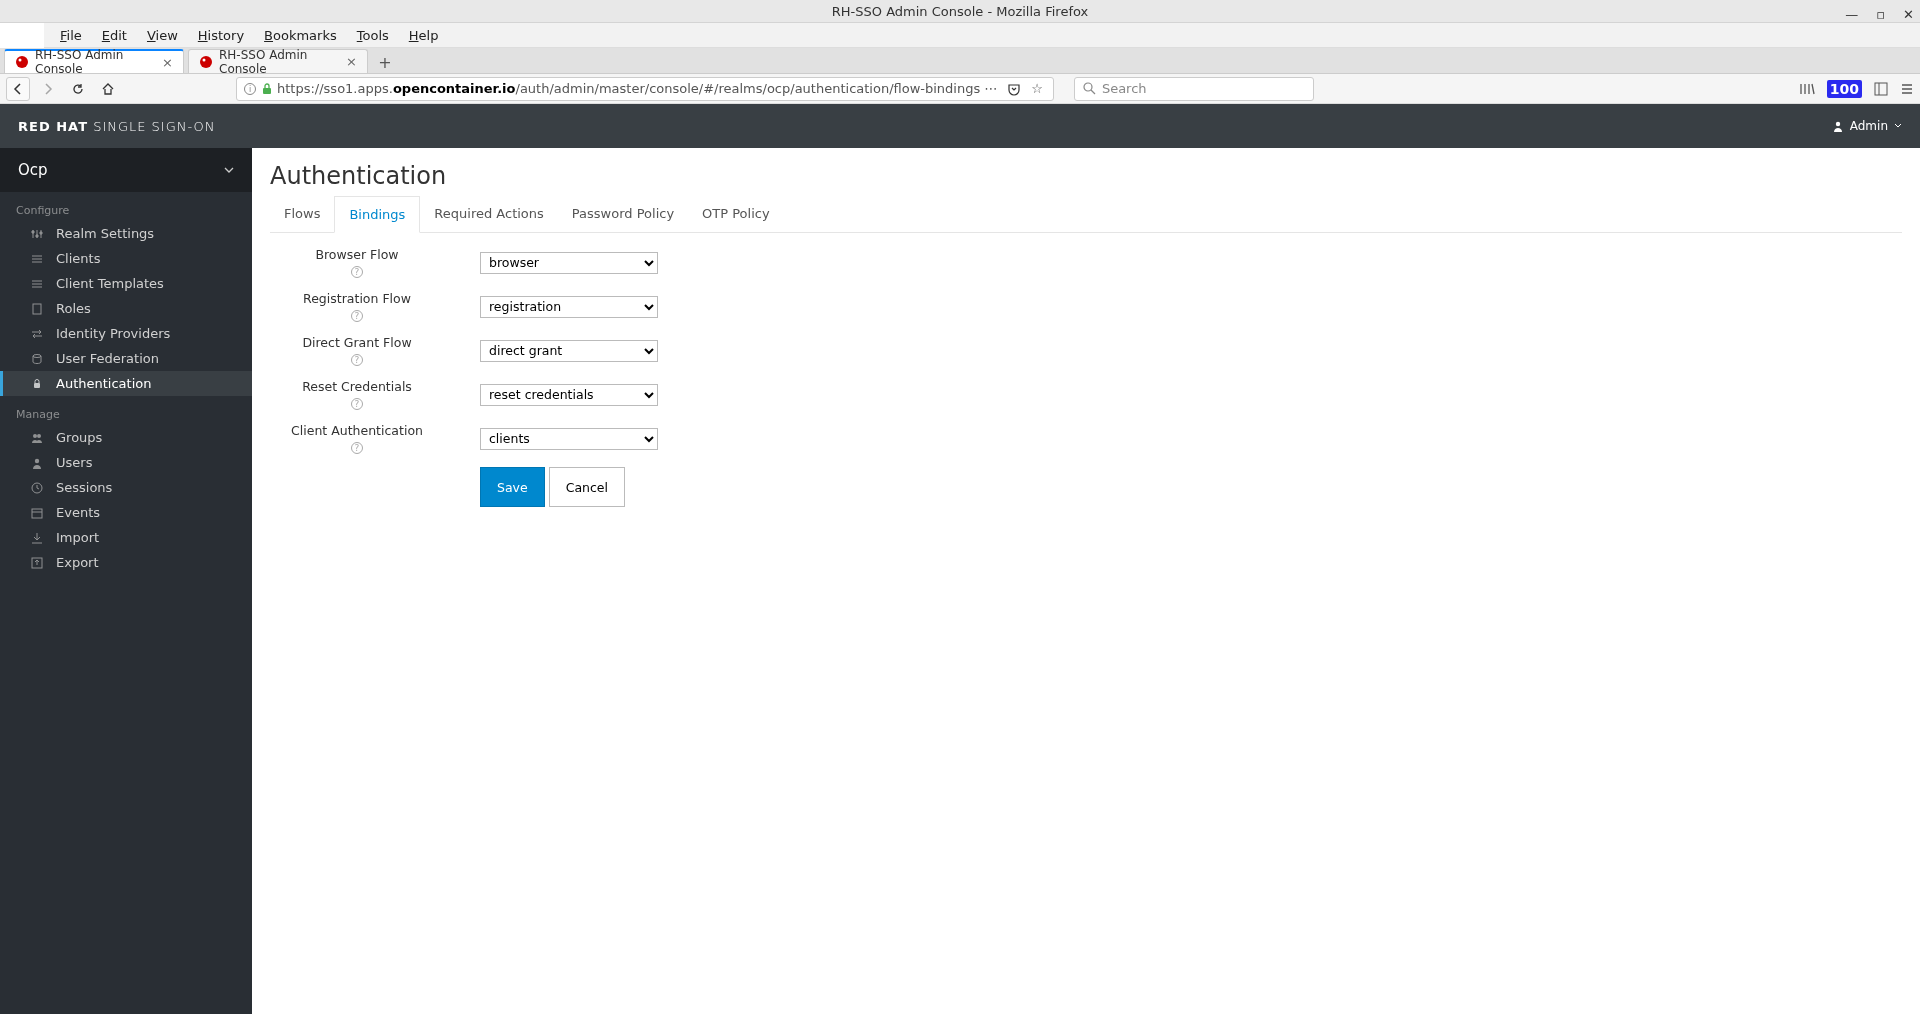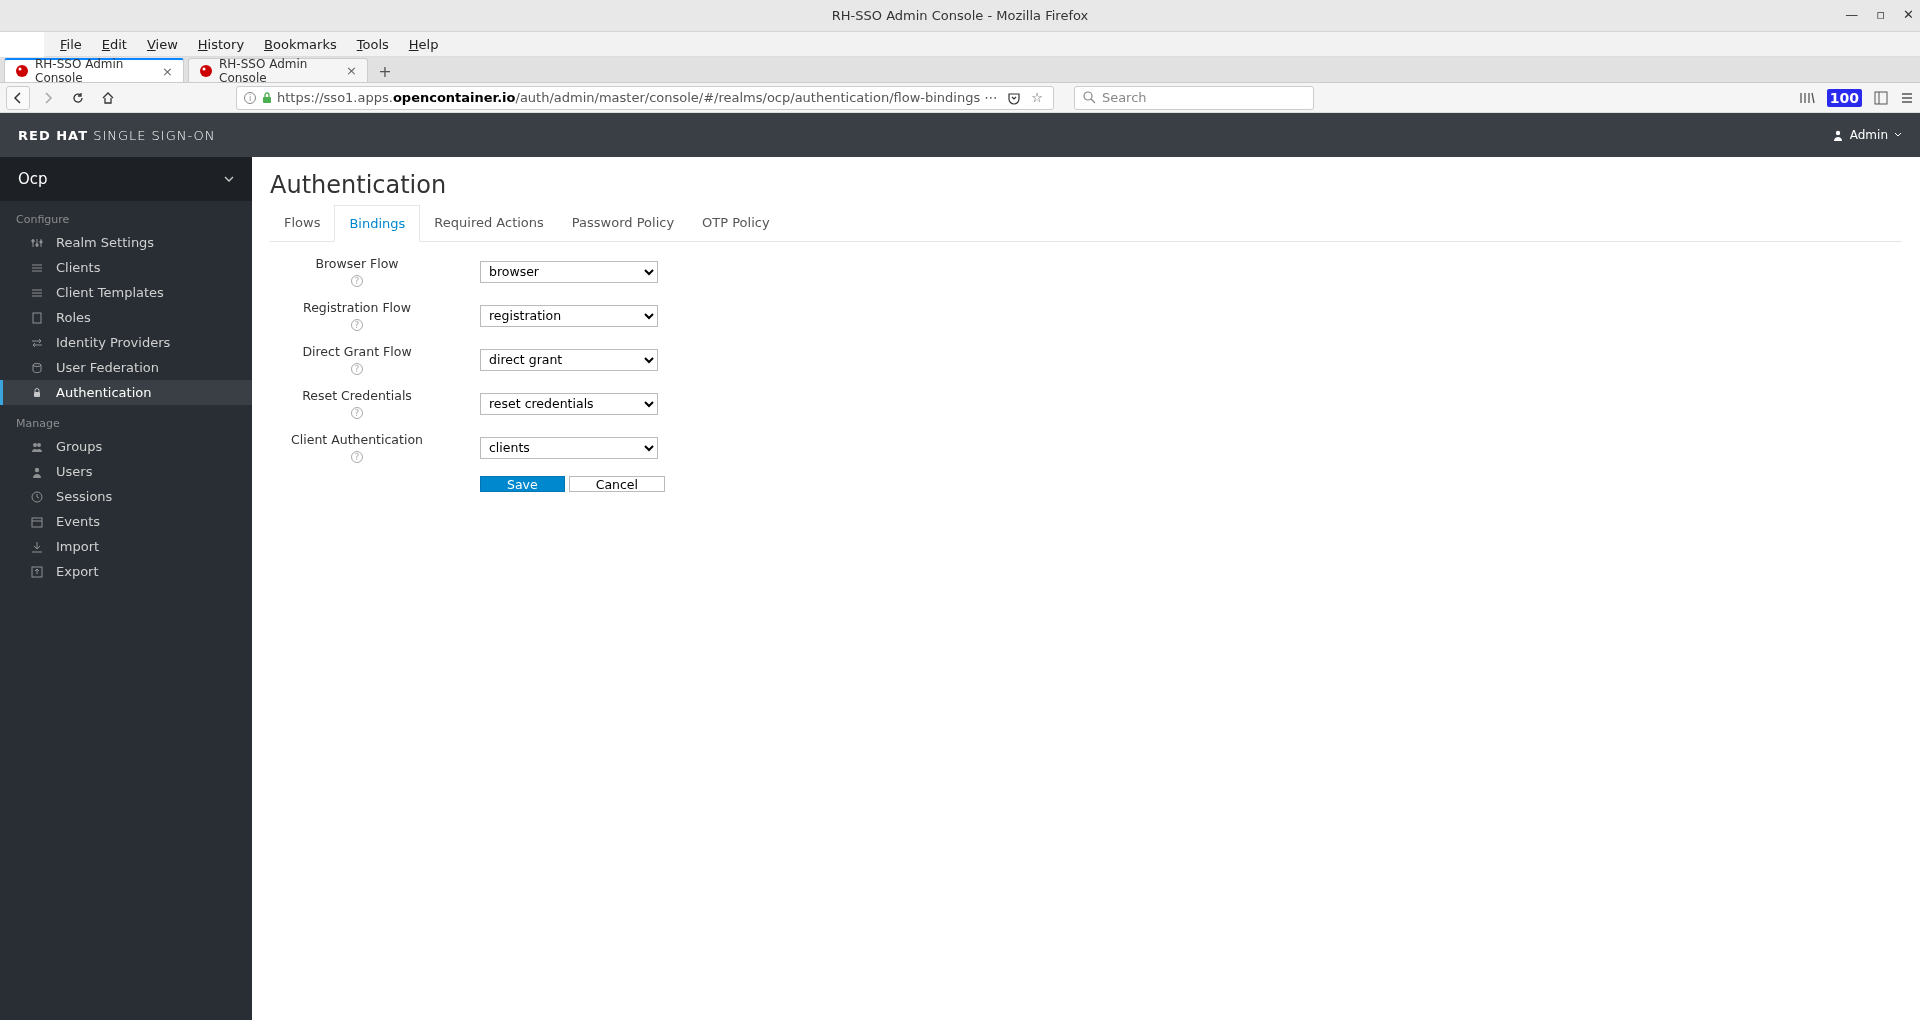--- a/index.html
+++ b/index.html
@@ -1,19 +1,19 @@
 <!DOCTYPE html>
 <html><head>
 <meta charset="utf-8">
 <style>
 * { margin:0; padding:0; box-sizing:border-box; font-family:"DejaVu Sans","Liberation Sans",Arial,sans-serif; }
 body { width:1920px; height:1020px; background:#fff; overflow:hidden; }
 
 
-.titlebar { height:32px; background:#E8E8E8; border-bottom:1px solid #d4d4d4; display:flex; align-items:center; justify-content:center; font-size:13px; color:#333; position:relative; }
+.titlebar { height:23px; background:#E8E8E8; border-bottom:1px solid #d4d4d4; display:flex; align-items:center; justify-content:center; font-size:13px; color:#333; position:relative; }
 .titlebar .win-ctrls { position:absolute; right:6px; top:0; height:29px; display:flex; align-items:center; gap:18px; font-size:13px; color:#333; }
 .titlebar .win-ctrls span { cursor:pointer; }
 
 
 .menubar { height:25px; background:#F2F2F2; border-bottom:1px solid #ddd; display:flex; align-items:center; padding:0 6px; font-size:13px; color:#222;margin-left:44px; }
 .menubar .menu-item { padding:3px 10px; cursor:pointer; }
 .menubar .menu-item u { text-decoration:underline; }
 
 
 .tabstrip { height:26px; background:#E1E1E1; display:flex; align-items:flex-end; padding:0 4px; border-bottom:1px solid #ccc; }
@@ -59,21 +59,21 @@
 .tabs .tab-item { padding:10px 14px; font-size:13px; color:#555; cursor:pointer; position:relative; }
 .tabs .tab-item.active { color:#0088ce; border:1px solid #e5e5e5; border-bottom:1px solid #fff; margin-bottom:-1px; background:#fff; }
 
 .form { }
 .form-row { display:flex; align-items:center; margin-bottom:13px; }
 .form-row .label { width:180px; text-align:right; font-size:12.5px; color:#333; padding-right:6px; display:flex; justify-content:flex-end; align-items:center; gap:4px;flex-direction:column; }
 .form-row .help { width:12px; height:12px; border:1px solid #aaa; border-radius:50%; font-size:9px; display:flex; align-items:center; justify-content:center; color:#aaa; }
 .form-row .control { margin-left:30px; }
 .form-row select { width:178px; height:22px; font-size:12.5px; border:1px solid #bbb; background:#fff; padding:0 4px; }
 .form-actions { margin-left:210px; display:flex; gap:4px; }
-.btn { height:16px; padding:0 26px; font-size:12.5px; border:1px solid #bbb; background:#fff; cursor:pointer; }
+.btn { height:40px; padding:0 16px; font-size:12.5px; border:1px solid #bbb; background:#fff; cursor:pointer; }
 .btn.primary { background:#0088ce; color:#fff; border-color:#0076b3; }
 
 svg { display:block; }
 </style>
 </head>
 <body>
 
 <div class="titlebar">
   <span>RH-SSO Admin Console - Mozilla Firefox</span>
   <div class="win-ctrls">

